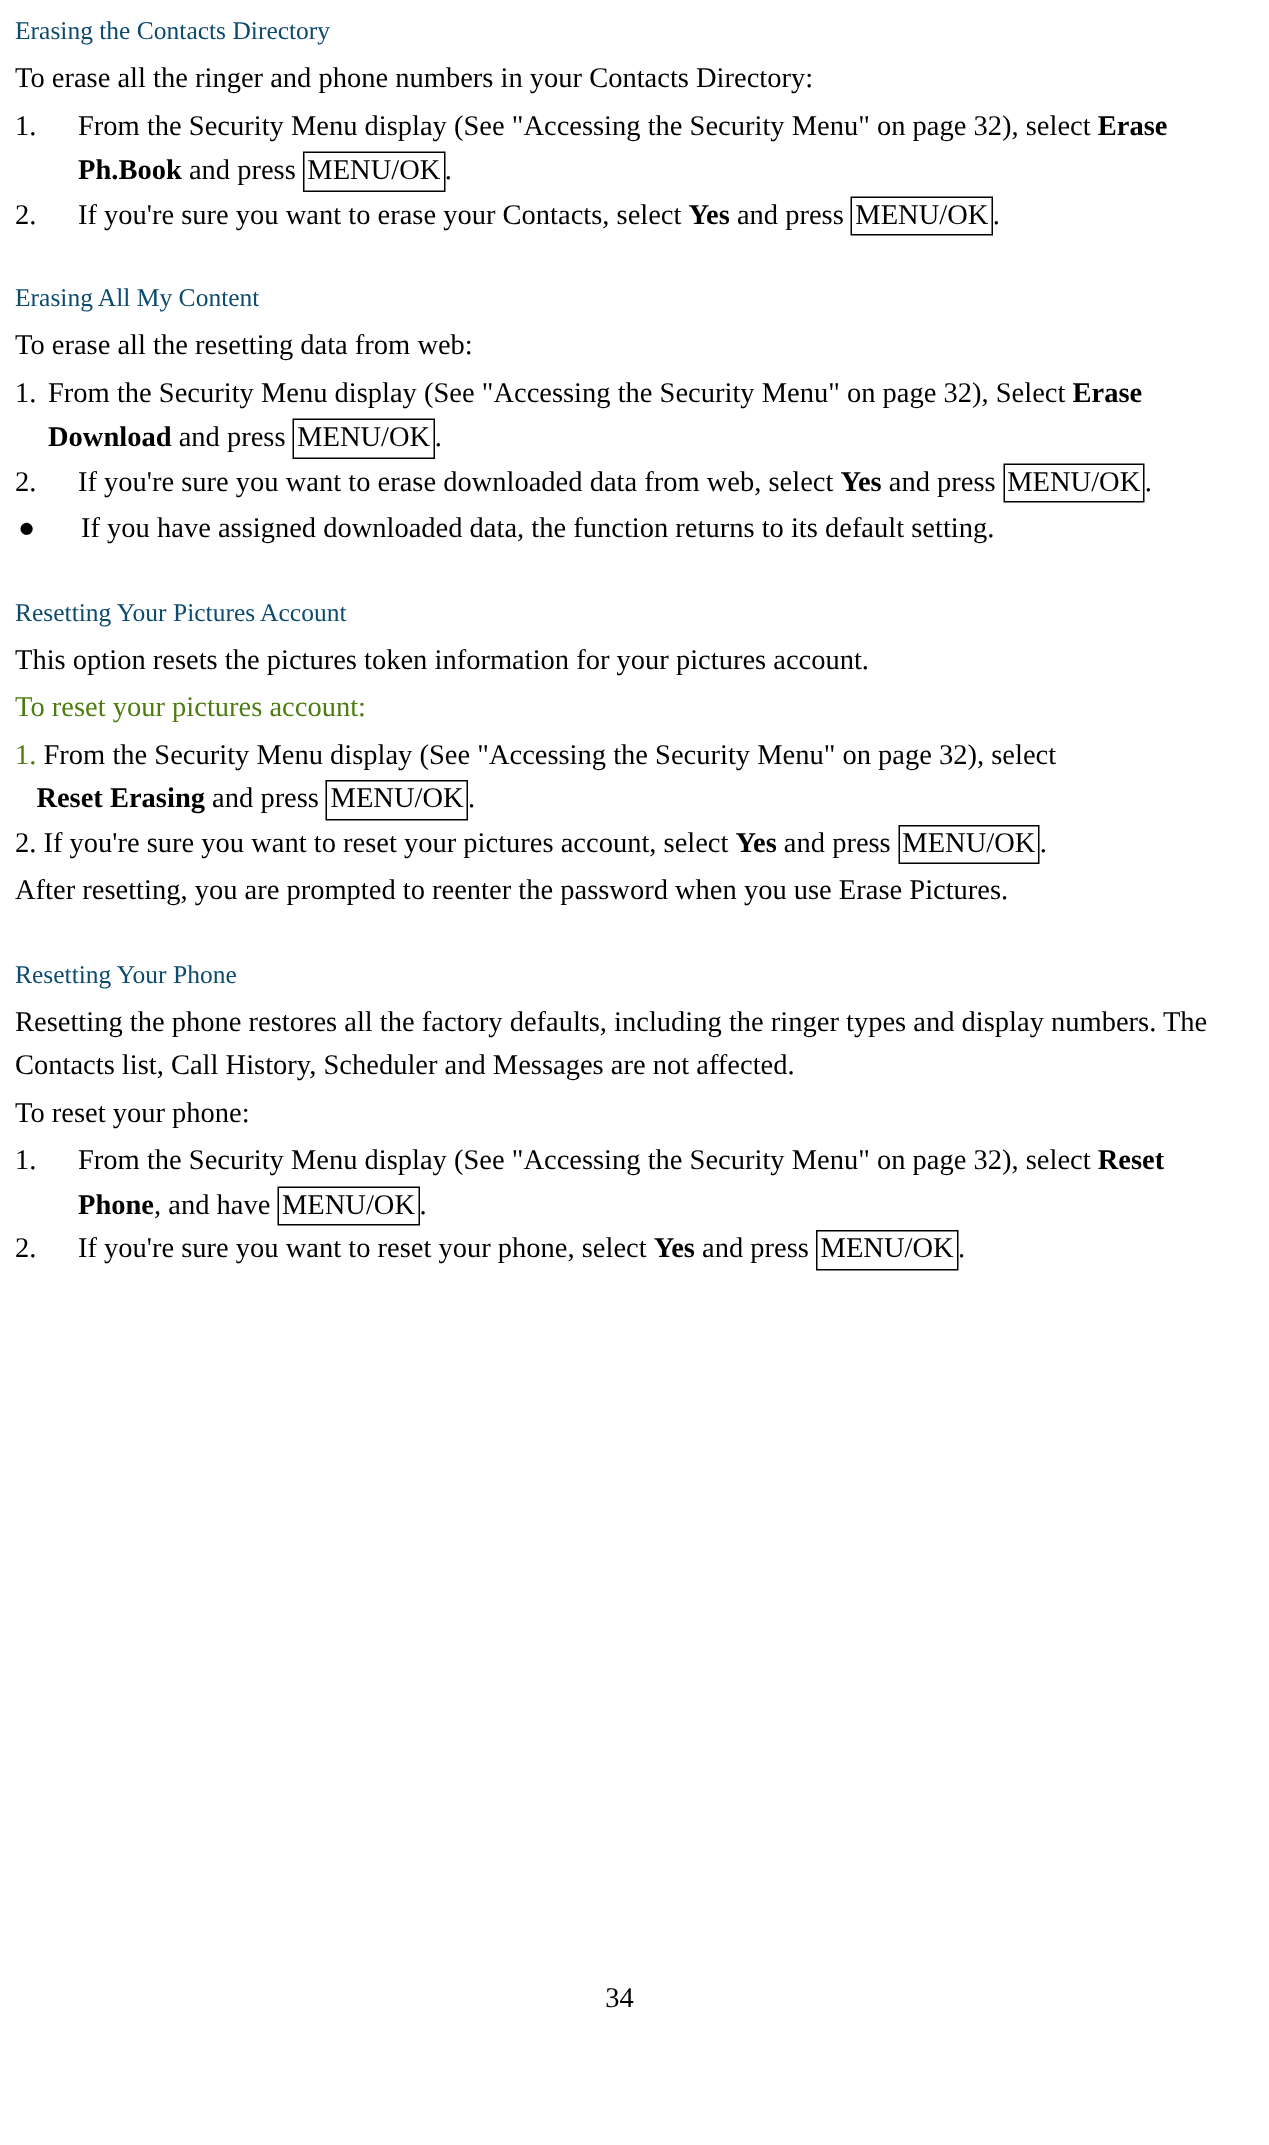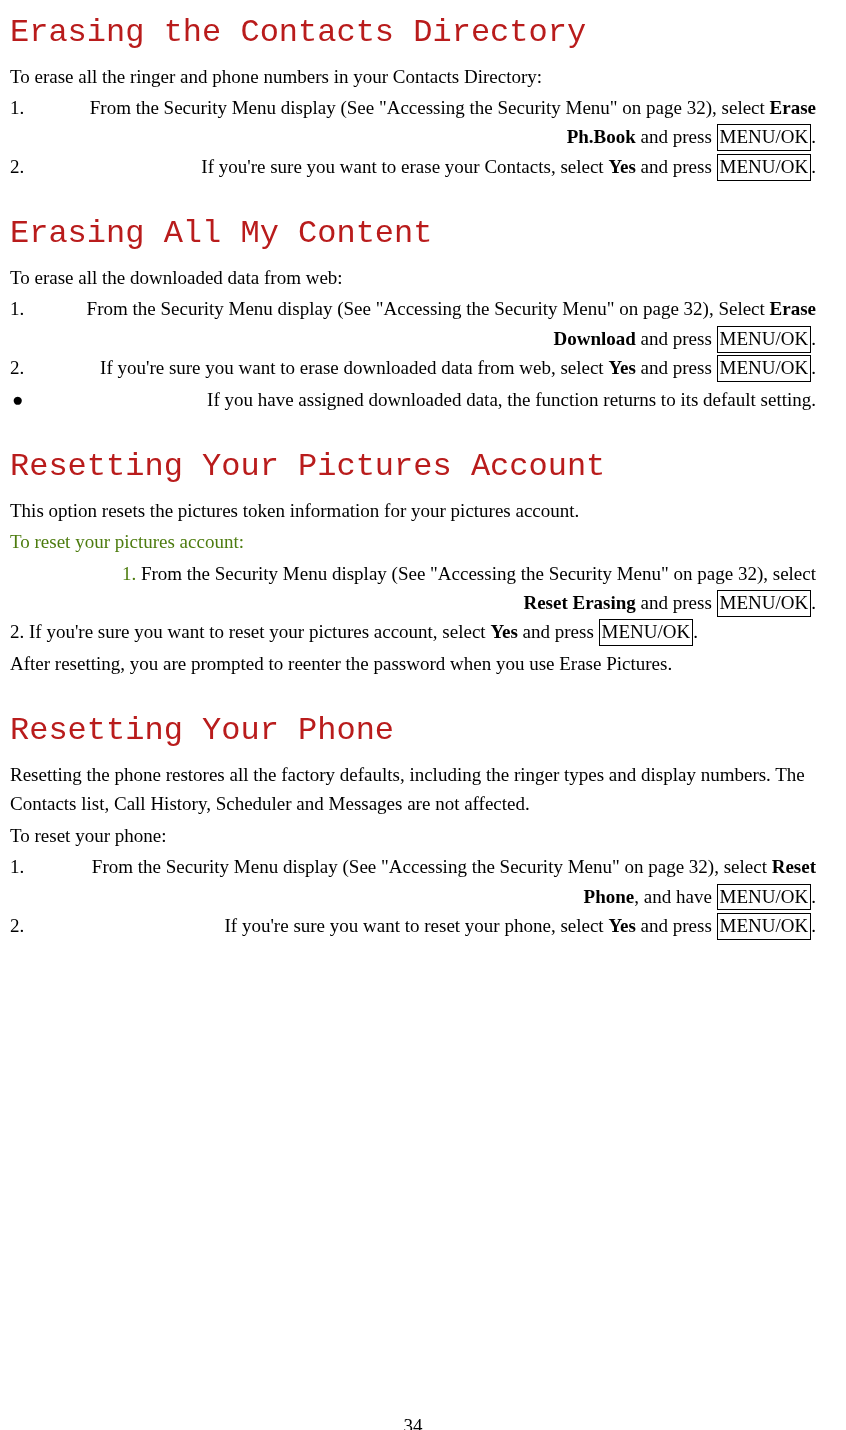--- a/index.html
+++ b/index.html
@@ -6,25 +6,25 @@
       font-family: Georgia, 'Times New Roman', serif;
       font-size: 19px;
       line-height: 1.55;
       color: #000;
       margin: 0;
       padding: 8px 10px 20px 10px;
       width: 826px;
       box-sizing: border-box;
     }
     .heading {
-      color: #b91c1c;
-      font-size: 32px;
+      color: #0c4a6e;
+      font-size: 17px;
       font-weight: normal;
       margin: 0 0 4px 0;
-      font-family: Liberation Mono, monospace;
+      font-family: Liberation Serif, serif;
     }
     .heading-spaced {
       margin-top: 28px;
     }
     p {
       margin: 0 0 2px 0;
     }
     .gray {
       color: #4d7c0f;
     }
@@ -35,21 +35,20 @@
     .list-num {
       width: 42px;
       flex-shrink: 0;
     }
     .list-num-tight {
       width: 22px;
       flex-shrink: 0;
     }
     .list-body {
       flex: 1;
-      text-align: right;
     }
     .bullet-row {
       display: flex;
       margin: 2px 0;
     }
     .bullet {
       width: 42px;
       flex-shrink: 0;
       padding-left: 2px;
     }
@@ -81,21 +80,21 @@
   </div>
 </div>
 <div class="list-item">
   <div class="list-num">2.</div>
   <div class="list-body">
     <span>If you're sure you want to erase your Contacts, select </span><span class="bold">Yes</span><span> and press </span><span class="boxed">MENU/OK</span><span>.</span>
   </div>
 </div>
 
 <div class="heading heading-spaced">Erasing All My Content</div>
-<p>To erase all the downloaded data from web:</p>
+<p>To erase all the resetting data from web:</p>
 <div class="list-item">
   <div class="list-num-tight">1.</div>
   <div class="list-body">
     <span>From the Security Menu display (See "Accessing the Security Menu" on page 32), Select </span><span class="bold">Erase Download</span><span> and press </span><span class="boxed">MENU/OK</span><span>.</span>
   </div>
 </div>
 <div class="list-item">
   <div class="list-num">2.</div>
   <div class="list-body">
     <span>If you're sure you want to erase downloaded data from web, select </span><span class="bold">Yes</span><span> and press </span><span class="boxed">MENU/OK</span><span>.</span>

